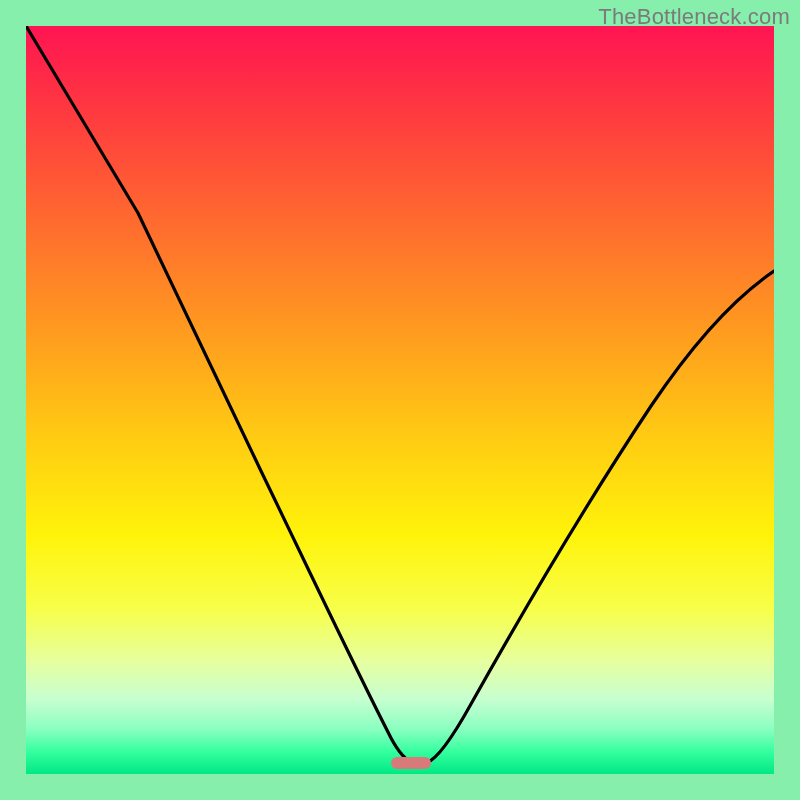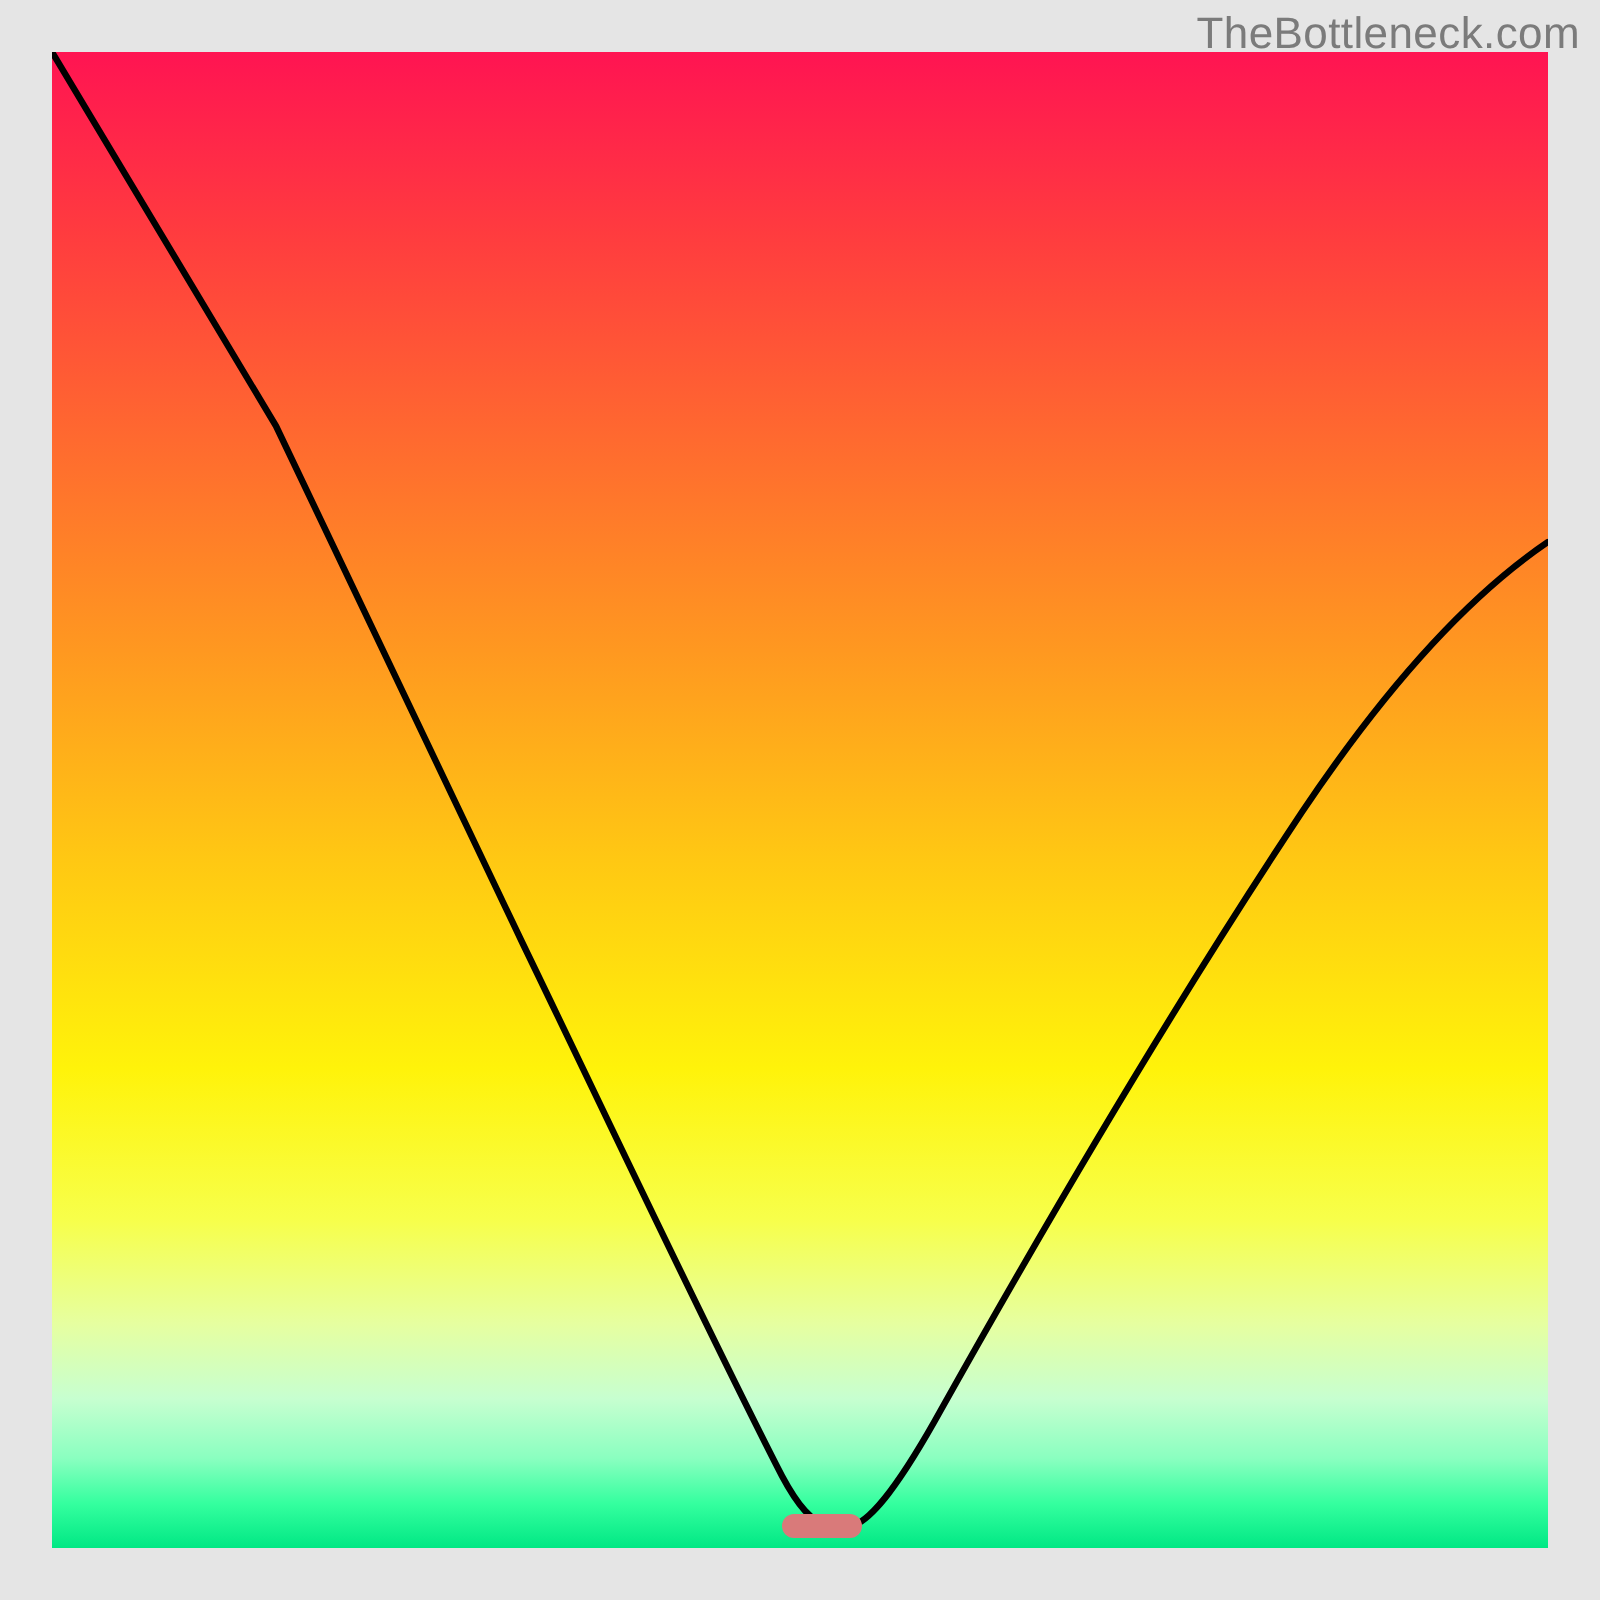--- a/index.html
+++ b/index.html
@@ -8,21 +8,21 @@
     width: 800px;
     height: 800px;
     background: #000;
     overflow: hidden;
     font-family: Arial, Helvetica, sans-serif;
   }
   .frame {
     position: relative;
     width: 800px;
     height: 800px;
-    background: #e5e5e5;
+    background: #86efac;
   }
   .plot-area {
     position: absolute;
     left: 26px;
     top: 26px;
     width: 748px;
     height: 748px;
     background: linear-gradient(
       to bottom,
       #ff1452 0%,

